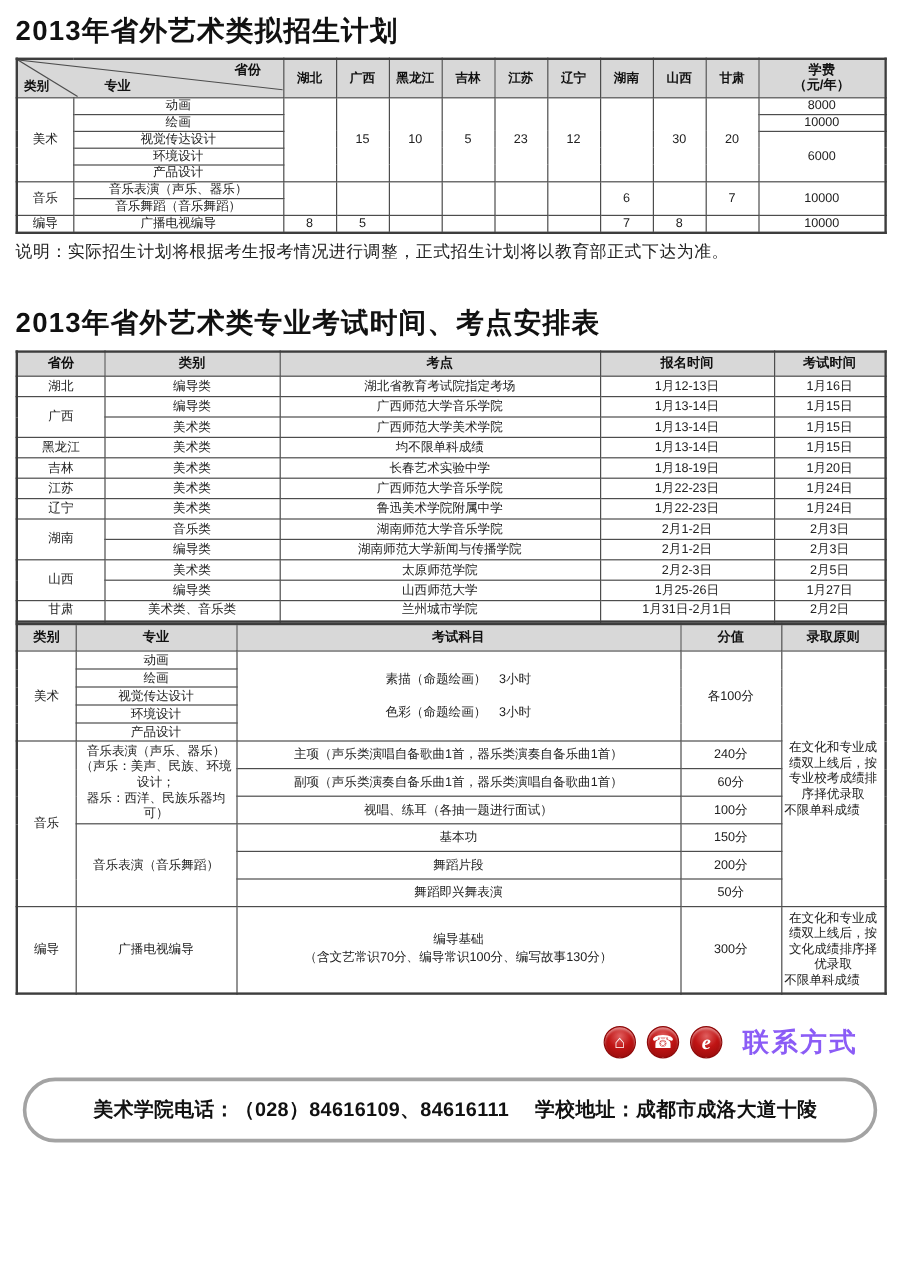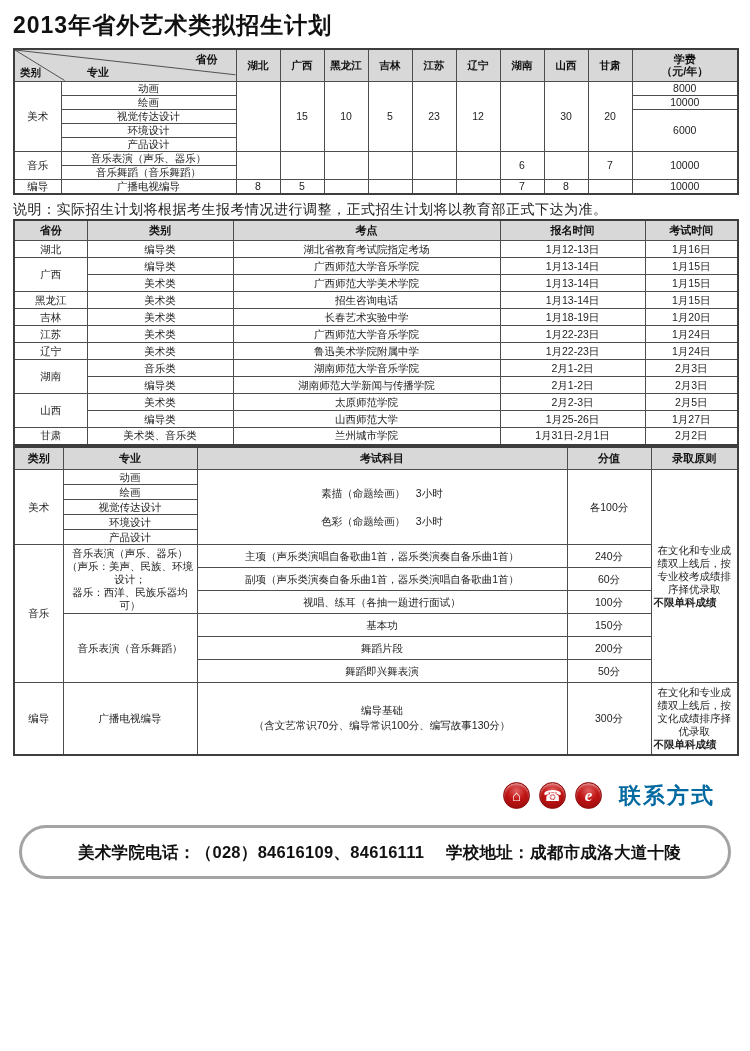--- a/index.html
+++ b/index.html
@@ -55,37 +55,37 @@
   tr.dir-row { height: 72px; }
   .subj-center { text-align: center; margin-top: 46px; }
   .subj-center .line { line-height: 15px; }
   .subj-center .gap { height: 13px; }
   .subj-left { text-align: left; padding-left: 72px; }
   .vocal-major { font-size: 9px; line-height: 11px; padding: 0 1px; }
   .admission {
     font-size: 10.5px; line-height: 13px; text-align: justify;
     padding: 0 7px; vertical-align: middle;
   }
-  .admission .blk2 { margin-top: 0; text-align: left; font-weight: bold; }
+  .admission .blk2 { margin-top: 0; text-align: left; }
 
   
   .contact-row {
     margin-top: 25px; display: flex; justify-content: flex-end;
     align-items: center; gap: 9px; padding-right: 22px; height: 30px;
   }
   .cicon {
     width: 27px; height: 27px; border-radius: 50%;
     background: radial-gradient(circle at 50% 30%, #e06060 0%, #c01414 45%, #8d0a0a 100%);
     border: 1px solid #8d0a0a;
     box-shadow: inset 0 2px 2px rgba(255,255,255,0.45);
     color: #fff; display: flex; align-items: center; justify-content: center;
     font-size: 15px; line-height: 1;
   }
   .cicon-e span { font-family: "Liberation Serif", "DejaVu Serif", serif; font-style: italic; font-weight: bold; font-size: 17px; }
-  .contact-label { font-size: 22px; font-weight: bold; color: #0369a1; letter-spacing: 2px; margin-left: 8px; }
+  .contact-label { font-size: 22px; font-weight: bold; color: #8b5cf6; letter-spacing: 2px; margin-left: 8px; }
   .contact-box {
     margin: 14px auto 0 auto; width: 712px;
     border: 3px solid #a3a3a3; border-radius: 28px;
     padding: 10px 10px 10px 56px;
   }
   .contact-line {
     font-size: 16.5px; font-weight: bold; color: #111;
     line-height: 28.5px; letter-spacing: 0.3px; white-space: nowrap;
   }
 </style>
@@ -194,20 +194,21 @@
         <td></td>
         <td>7</td>
         <td>8</td>
         <td></td>
         <td>10000</td>
       </tr>
     </tbody>
   </table>
   <div class="note">说明：实际招生计划将根据考生报考情况进行调整，正式招生计划将以教育部正式下达为准。</div>
 
+  <div class="section-title mt2">2013年省外艺术类专业考试时间、考点安排表</div>
 
   <table class="tbl sched-tbl">
     <colgroup>
       <col style="width:73px">
         <col style="width:146px">
         <col style="width:267px">
         <col style="width:145px">
         <col style="width:93px">
     </colgroup>
     <thead>
@@ -236,21 +237,21 @@
       </tr>
       <tr>
         <td>美术类</td>
         <td>广西师范大学美术学院</td>
         <td>1月13-14日</td>
         <td>1月15日</td>
       </tr>
       <tr>
         <td>黑龙江</td>
         <td>美术类</td>
-        <td>招生咨询电话</td>
+        <td>均不限单科成绩</td>
         <td>1月13-14日</td>
         <td>1月15日</td>
       </tr>
       <tr>
         <td>吉林</td>
         <td>美术类</td>
         <td>长春艺术实验中学</td>
         <td>1月18-19日</td>
         <td>1月20日</td>
       </tr>

